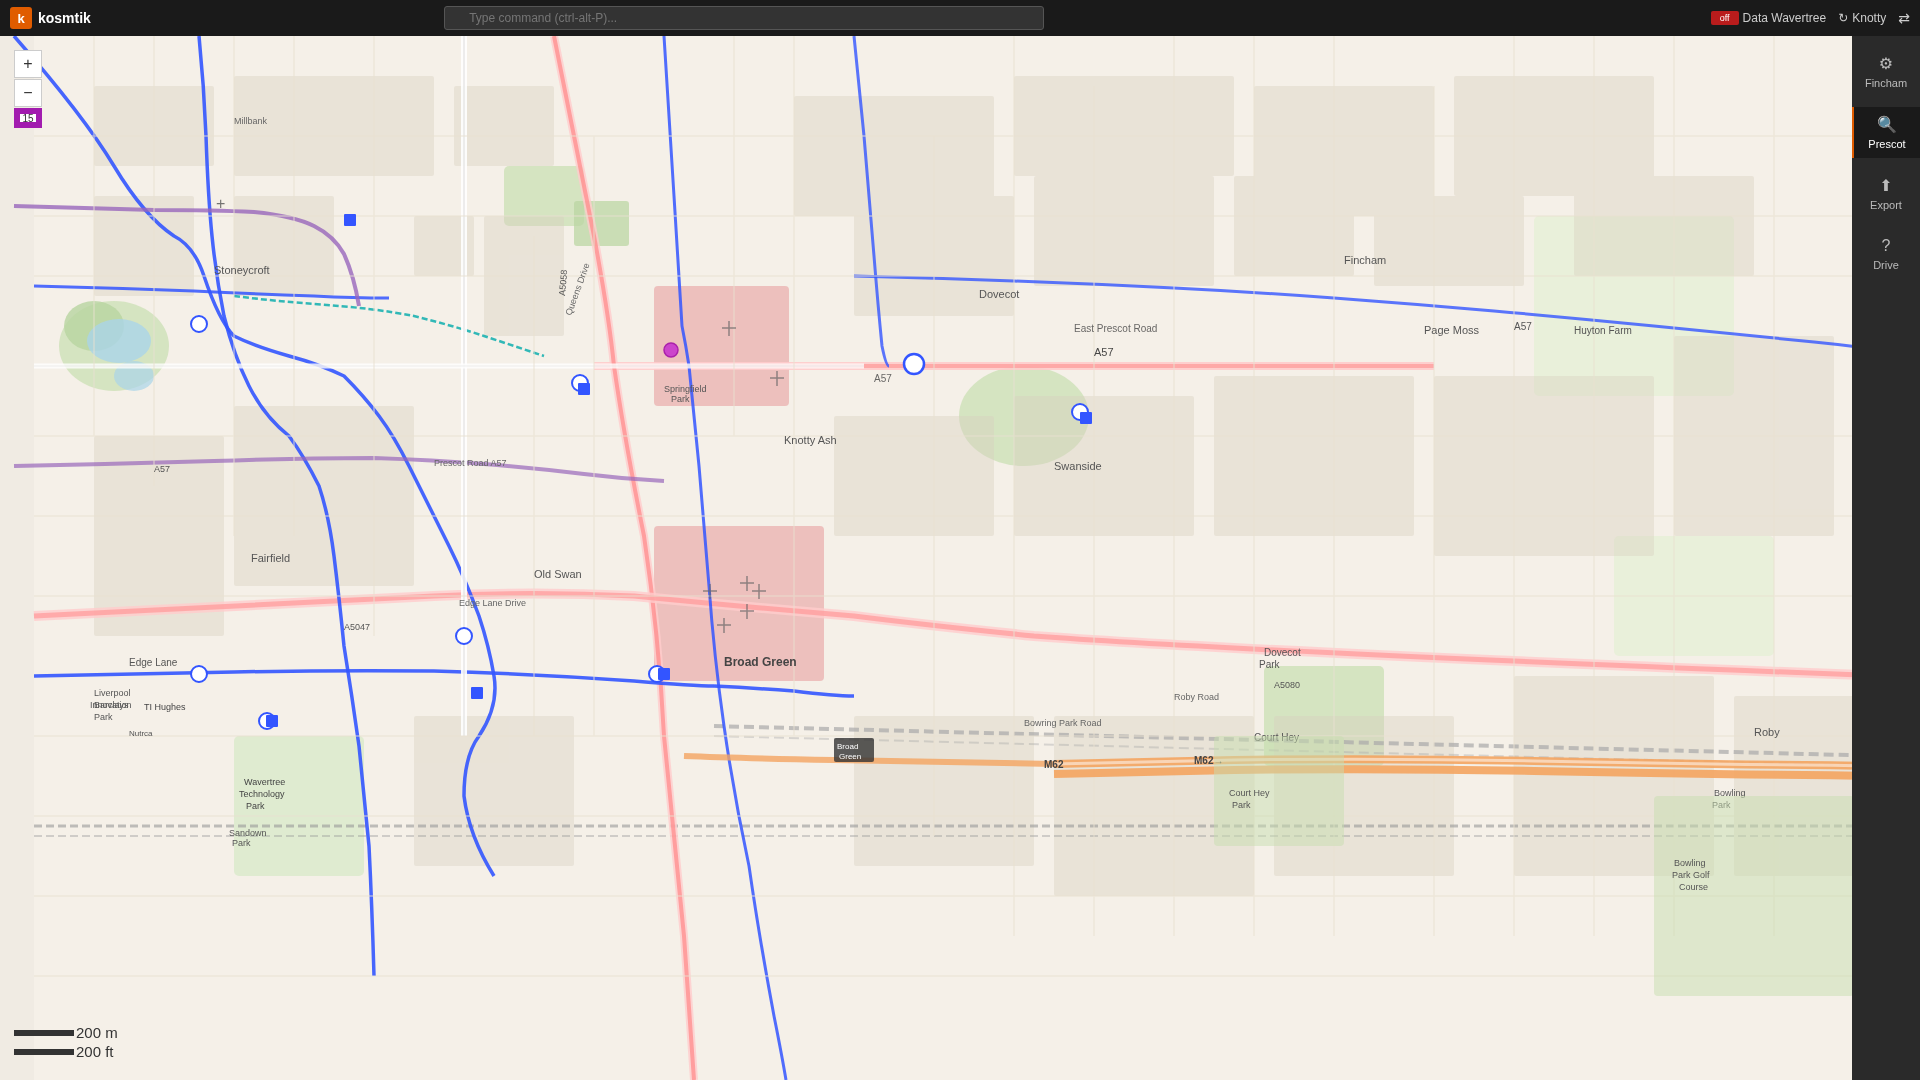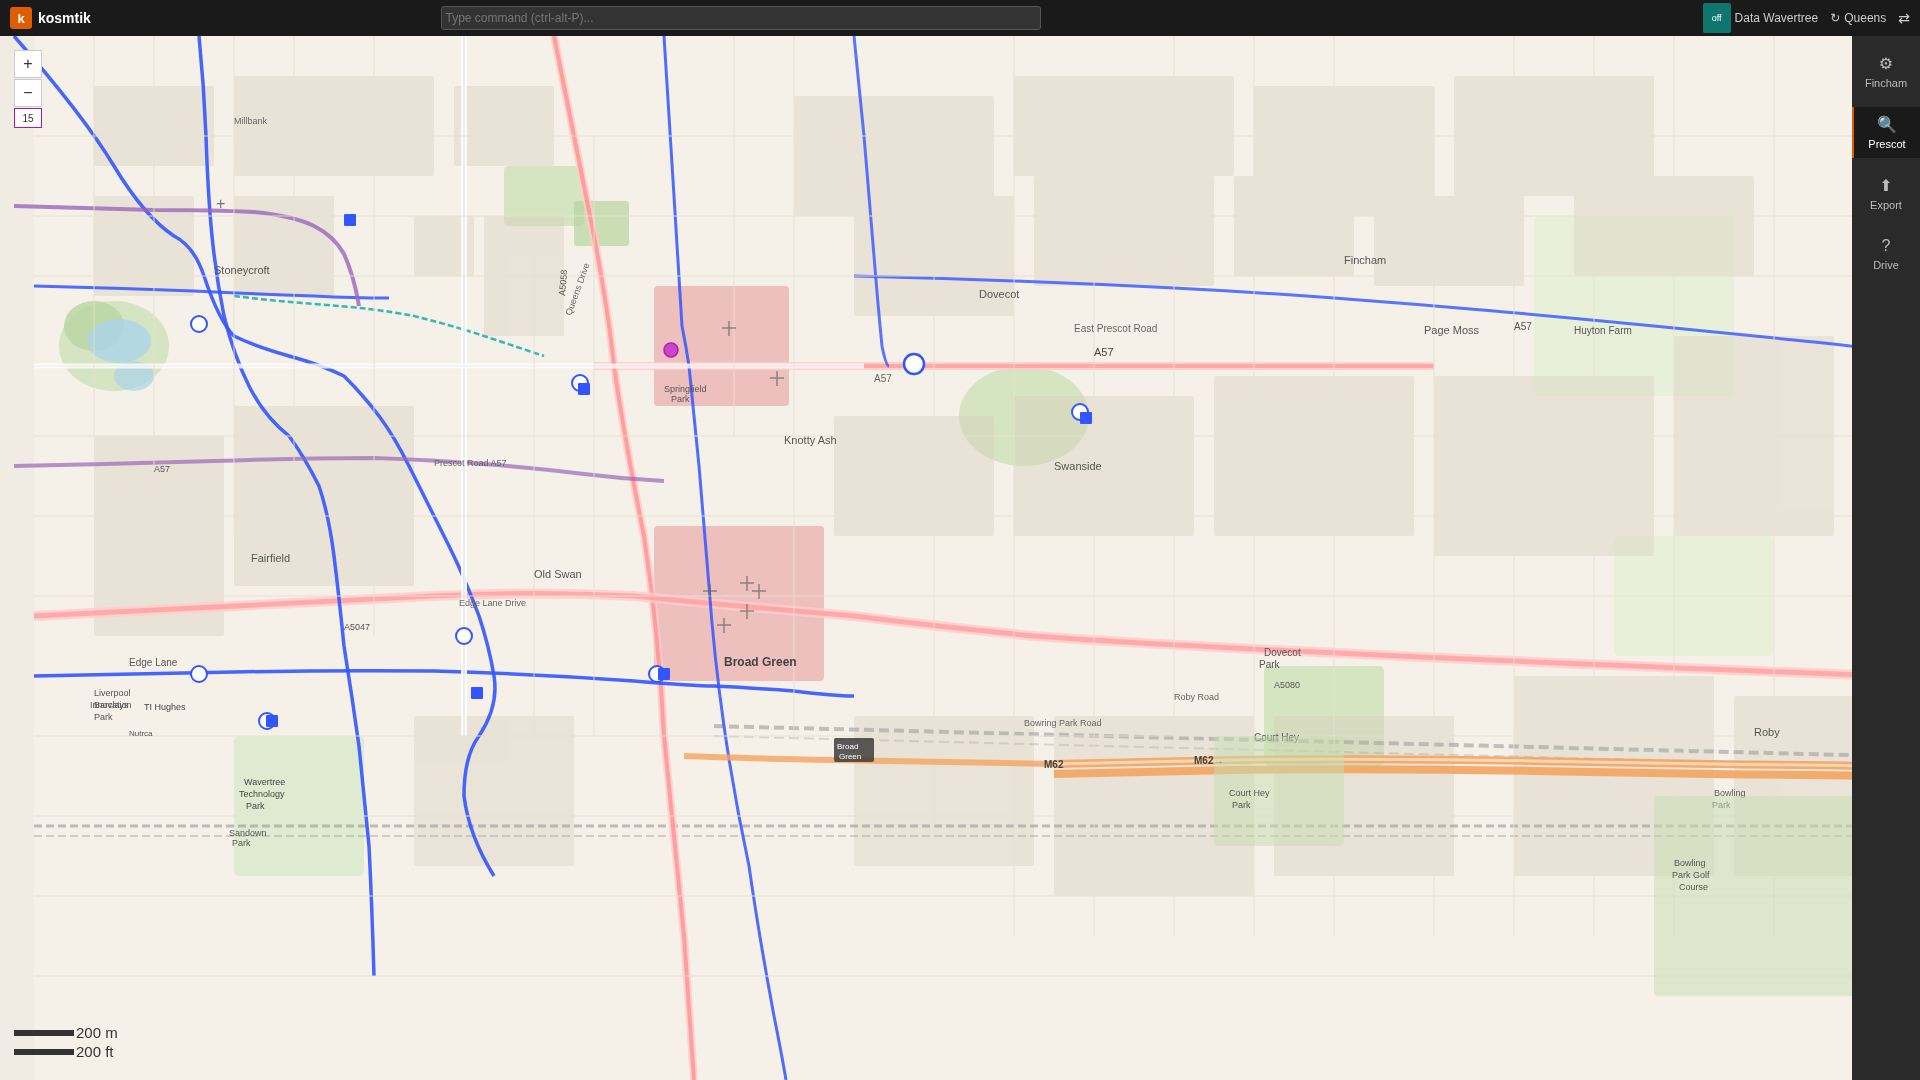--- a/index.html
+++ b/index.html
@@ -36,39 +36,39 @@
     }
     #topbar .cmd-input {
       flex: 1;
       max-width: 600px;
       height: 24px;
       background: #333;
       border: 1px solid #555;
       border-radius: 3px;
       color: #aaa;
       font-size: 12px;
-      padding: 0 3px;
+      padding: 0 24px;
       margin: 0 auto;
     }
     #topbar .right-controls {
       display: flex;
       align-items: center;
       gap: 12px;
       margin-left: auto;
     }
     .toggle-label {
       display: flex;
       align-items: center;
       gap: 4px;
       color: #ccc;
       font-size: 12px;
     }
     .toggle-box {
-      width: 28px; height: 30px;
-      background: #0f766e;
+      width: 28px; height: 14px;
+      background: #b91c1c;
       border-radius: 2px;
       display: flex;
       align-items: center;
       justify-content: center;
       color: #fff;
       font-size: 9px;
     }
     .reload-btn {
       display: flex; align-items: center; gap: 4px;
       color: #ccc; font-size: 12px;
@@ -104,21 +104,21 @@
       border: 1px solid #ccc;
       display: flex; align-items: center; justify-content: center;
       cursor: pointer;
       font-size: 16px;
       color: #333;
       user-select: none;
     }
     .zoom-level {
       width: 28px; height: 20px;
       background: #fff;
-      border: 1px solid #a21caf;
+      border: 6px solid #a21caf;
       display: flex; align-items: center; justify-content: center;
       font-size: 10px;
       color: #333;
     }
 
     
     #scale-bar {
       position: absolute;
       bottom: 20px;
       left: 14px;
@@ -197,21 +197,21 @@
 
   <div class="right-controls">
     <div class="toggle-label">
       <div class="toggle-box">
         <span>off</span>
       </div>
       <span>Data Wavertree</span>
     </div>
     <div class="reload-btn">
       <span class="reload-icon">↻</span>
-      <span>Queens</span>
+      <span>Knotty</span>
     </div>
     <div class="settings-icon-btn">⇄</div>
   </div>
 </div>
 
 <div id="map">
 
   <svg id="road-overlay" xmlns="http://www.w3.org/2000/svg" viewBox="0 0 1852 1044">
 
     <rect width="1852" height="1044" fill="#f5f0e8"></rect>

